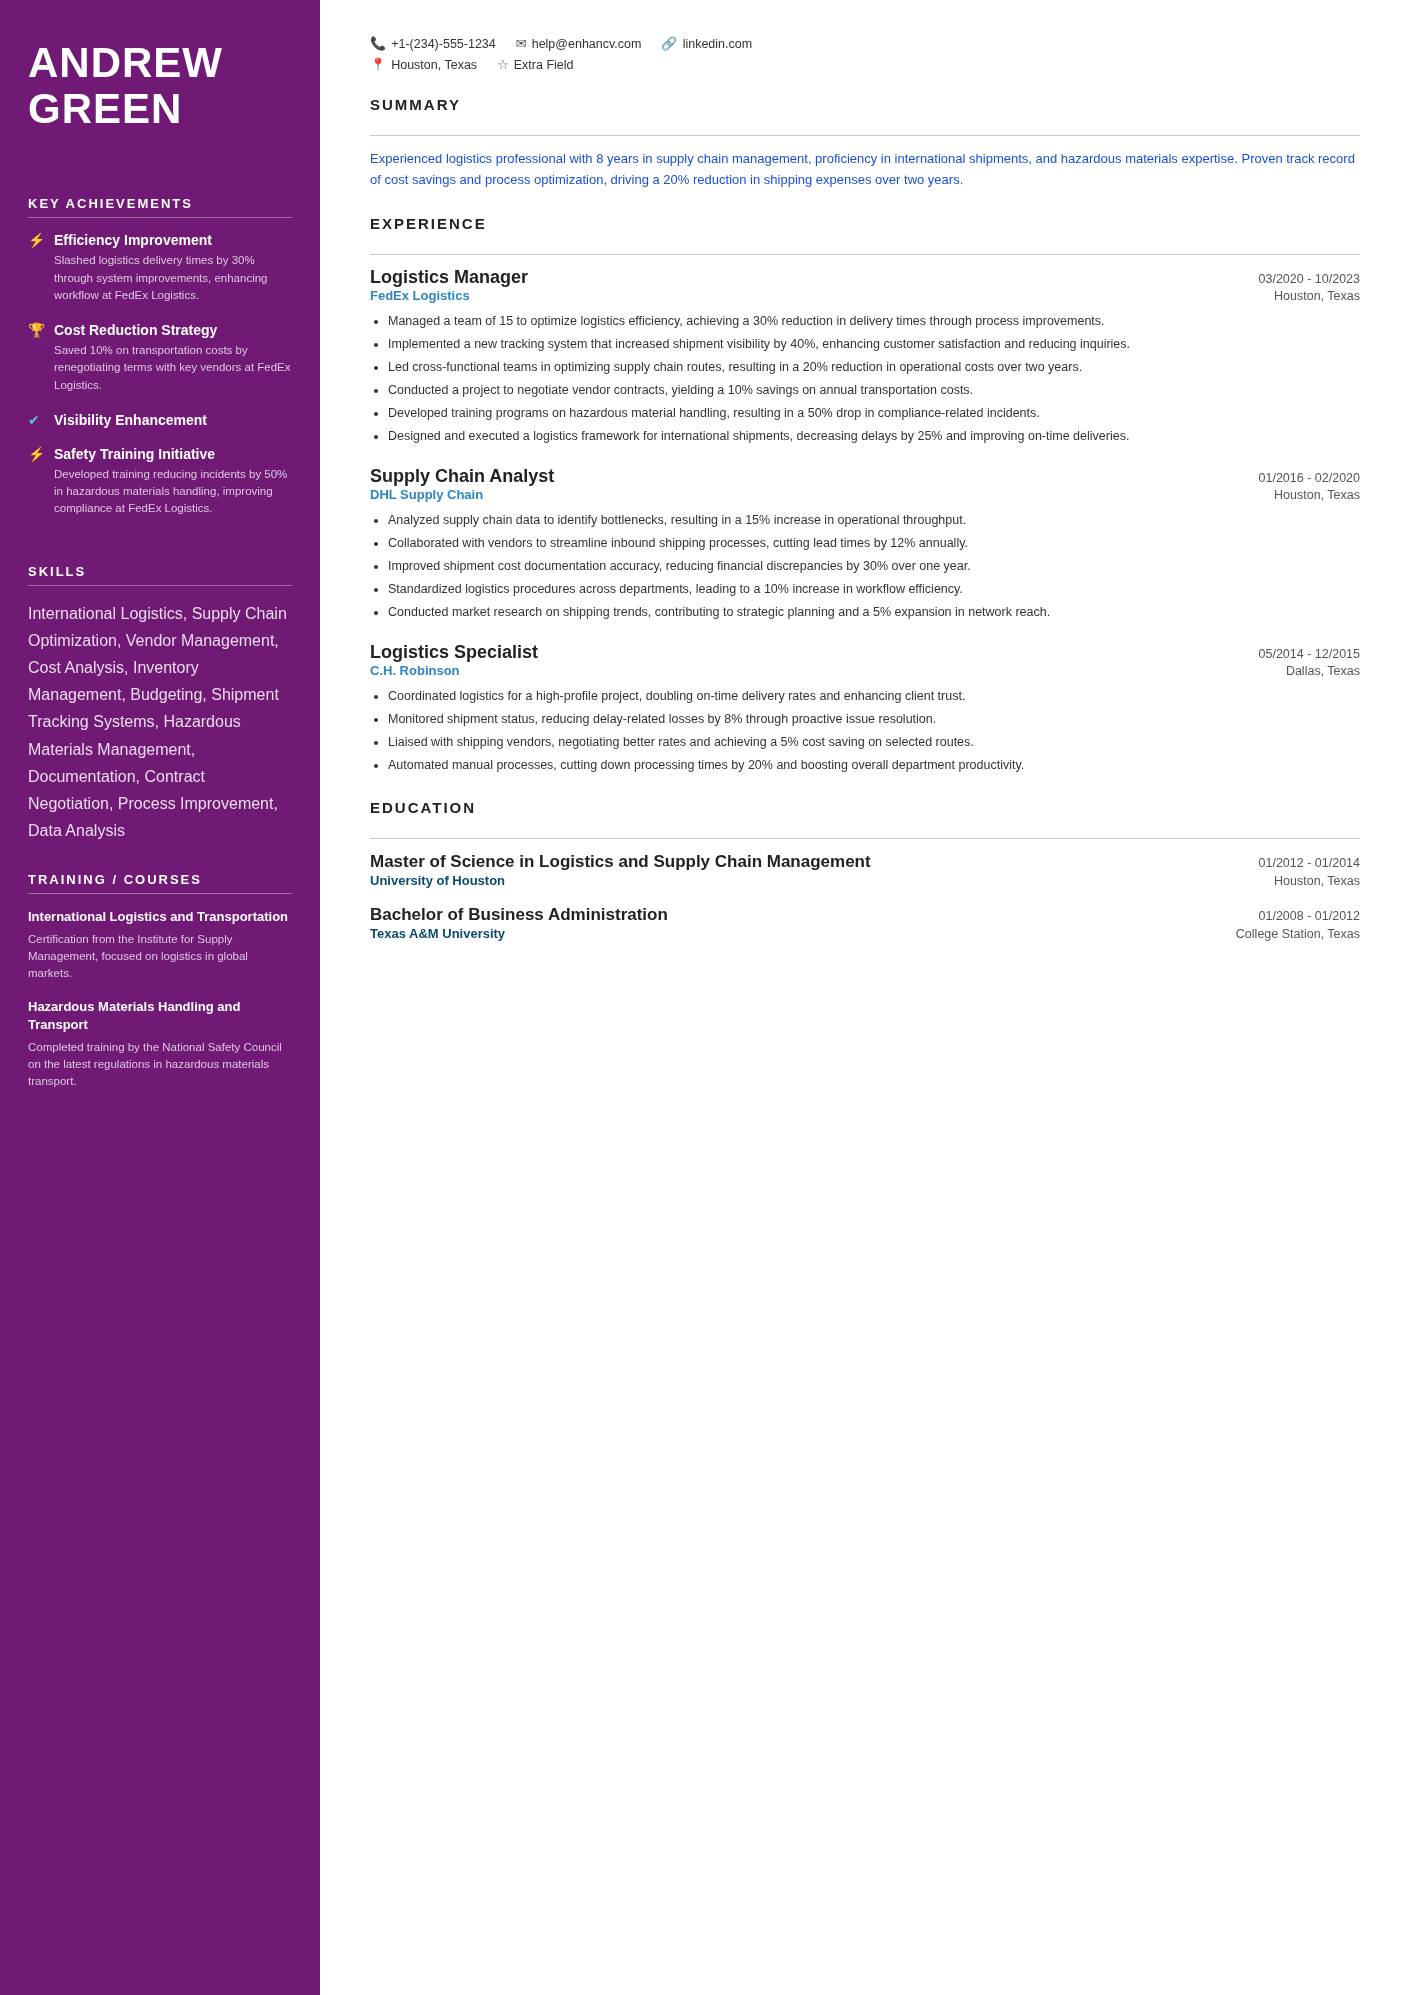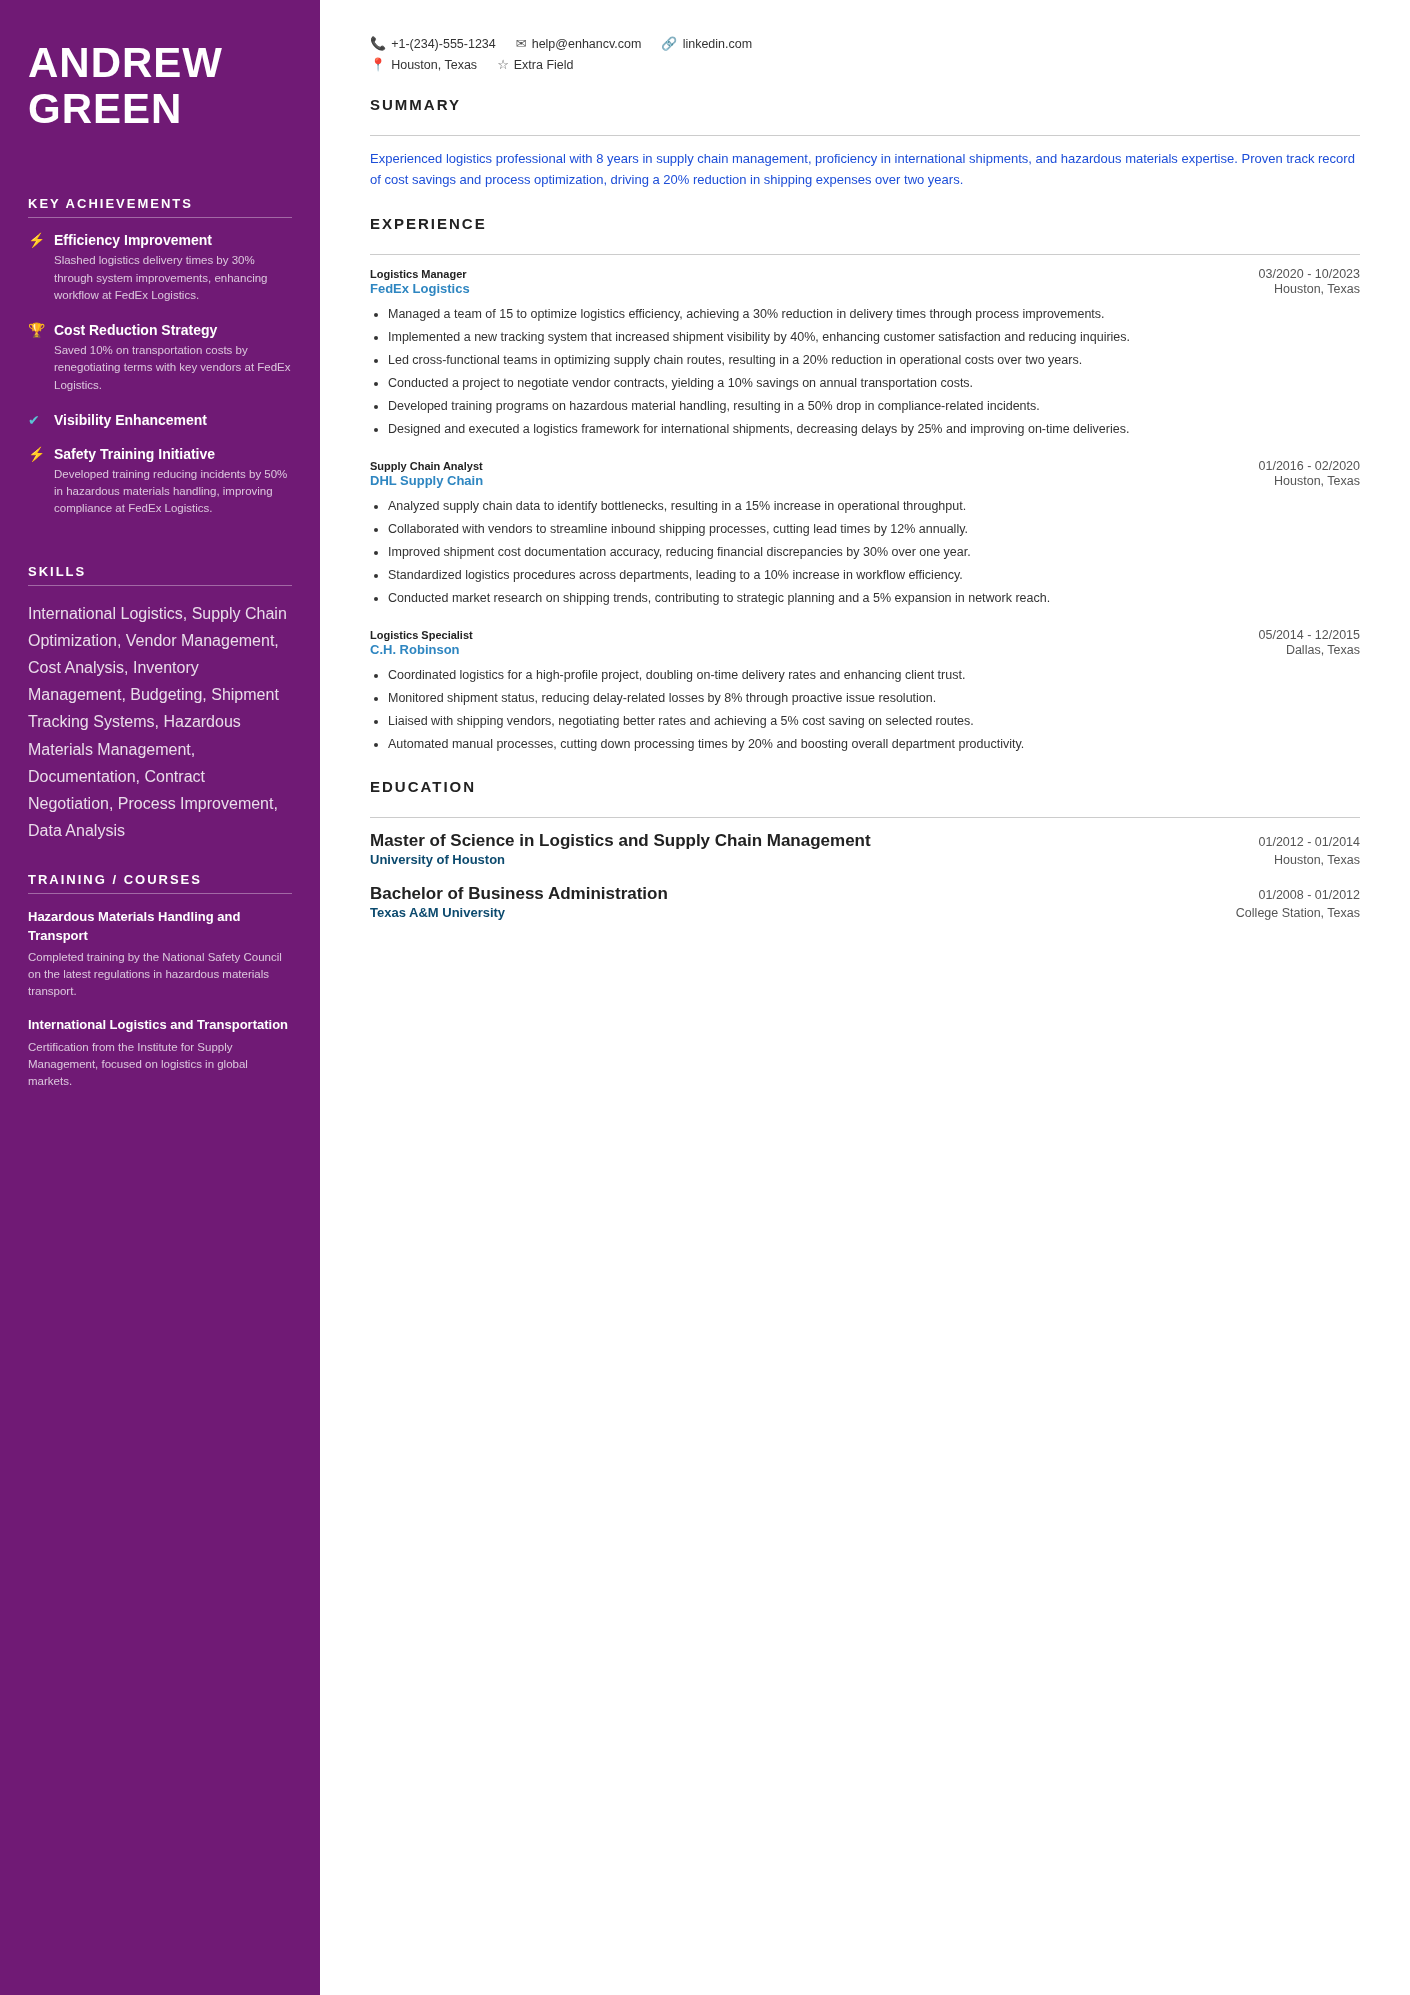--- a/index.html
+++ b/index.html
@@ -144,21 +144,21 @@
     }
     .exp-entry {
       margin-bottom: 20px;
     }
     .exp-header-row {
       display: flex;
       justify-content: space-between;
       align-items: baseline;
     }
     .exp-job-title {
-      font-size: 11px;
+      font-size: 18px;
       font-weight: 700;
       color: #222;
     }
     .exp-dates {
       font-size: 12.5px;
       color: #555;
       white-space: nowrap;
     }
     .exp-company-row {
       display: flex;
@@ -267,26 +267,26 @@
         <div class="achievement-desc">Developed training reducing incidents by 50% in hazardous materials handling, improving compliance at FedEx Logistics.</div>
       </div>
     </div>
 
     <div class="sidebar-section-title">SKILLS</div>
     <div class="skills-text">International Logistics, Supply Chain Optimization, Vendor Management, Cost Analysis, Inventory Management, Budgeting, Shipment Tracking Systems, Hazardous Materials Management, Documentation, Contract Negotiation, Process Improvement, Data Analysis</div>
 
     <div class="sidebar-section-title">TRAINING / COURSES</div>
     <div>
       <div class="training-item">
+        <div class="training-title">International Logistics and Transportation</div>
+        <div class="training-desc">Certification from the Institute for Supply Management, focused on logistics in global markets.</div>
+      </div>
+      <div class="training-item">
         <div class="training-title">Hazardous Materials Handling and Transport</div>
         <div class="training-desc">Completed training by the National Safety Council on the latest regulations in hazardous materials transport.</div>
-      </div>
-      <div class="training-item">
-        <div class="training-title">International Logistics and Transportation</div>
-        <div class="training-desc">Certification from the Institute for Supply Management, focused on logistics in global markets.</div>
       </div>
     </div>
   </div>
 
   <div class="main-content">
 
     <div>
       <div class="contact-row">
         <div class="contact-item">
           <span class="contact-icon">📞</span>

